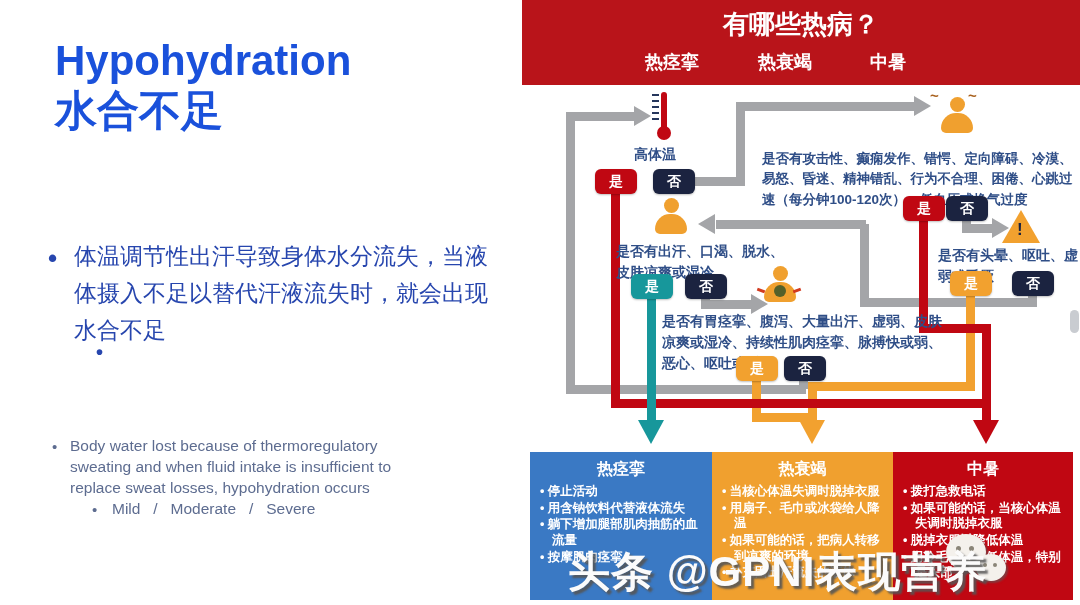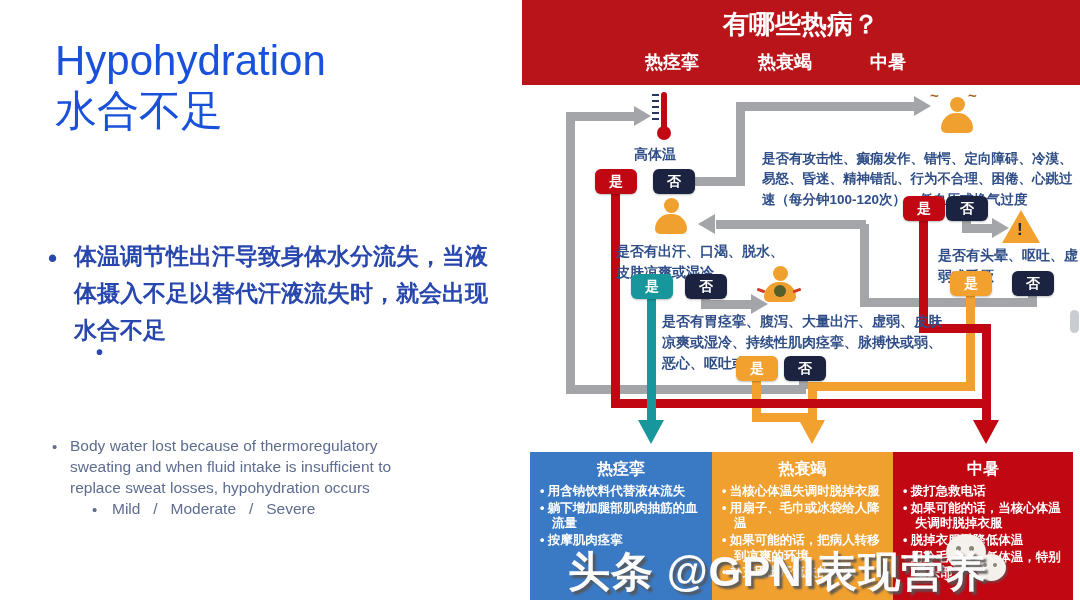--- a/index.html
+++ b/index.html
@@ -2,23 +2,23 @@
 <html><head>
 <meta charset="utf-8">
 <style>
   html,body{margin:0;padding:0;background:#e8e8e8;}
   .slide{
     position:relative;width:1080px;height:605px;background:#ffffff;overflow:hidden;
     font-family:"Liberation Sans","DejaVu Sans",sans-serif;
   }
   .abs{position:absolute;}
   
-  .title{left:55px;top:36px;color:#1A51DB;font-weight:normal;font-size:42px;line-height:1.18;}
+  .title{left:55px;top:36px;color:#1A51DB;font-weight:bold;font-size:42px;line-height:1.18;}
   .zh-dot{left:48px;top:243px;color:#2746AE;font-size:26px;font-weight:bold;}
-  .zh-text{left:74px;top:238px;width:428px;color:#2746AE;font-size:23px;font-weight:bold;line-height:1.6;}
+  .zh-text{left:74px;top:238px;width:428px;color:#2746AE;font-size:23px;font-weight:normal;line-height:1.6;}
   .sev-dot{left:96px;top:341px;color:#2746AE;font-size:20px;font-weight:bold;}
   .sev-zh{left:122px;top:338px;color:#2746AE;font-size:22px;font-weight:bold;white-space:pre;}
   .en-dot{left:52px;top:438px;color:#5D6C90;font-size:15px;}
   .en-text{left:70px;top:436px;width:358px;color:#5D6C90;font-size:15.5px;line-height:1.35;}
   .esev-dot{left:92px;top:501px;color:#5D6C90;font-size:15px;}
   .sev-en{left:112px;top:500px;color:#5D6C90;font-size:15.5px;white-space:pre;}
   
   .flow-header{left:522px;top:0;width:558px;height:85px;background:#B9141A;color:#fff;}
   .flow-title{left:0;top:7px;width:558px;text-align:center;font-size:26px;font-weight:bold;}
   .cat{top:50px;font-size:18px;font-weight:bold;position:absolute;color:#fff;}
@@ -190,20 +190,21 @@
   <div class="btn b-orange" style="left:736px;top:356px;">是</div>
   <div class="btn b-navy" style="left:784px;top:356px;">否</div>
   <div class="btn b-red" style="left:903px;top:196px;">是</div>
   <div class="btn b-navy" style="left:946px;top:196px;">否</div>
   <div class="btn b-orange" style="left:950px;top:271px;">是</div>
   <div class="btn b-navy" style="left:1012px;top:271px;">否</div>
 
   <div class="obox box-blue">
     <h3>热痉挛</h3>
     <ul>
+      <li>停止活动</li>
       <li>用含钠饮料代替液体流失</li>
       <li>躺下增加腿部肌肉抽筋的血流量</li>
       <li>按摩肌肉痉挛</li>
     </ul>
   </div>
 
   <div class="obox box-orange">
     <h3>热衰竭</h3>
     <ul>
       <li>当核心体温失调时脱掉衣服</li>

